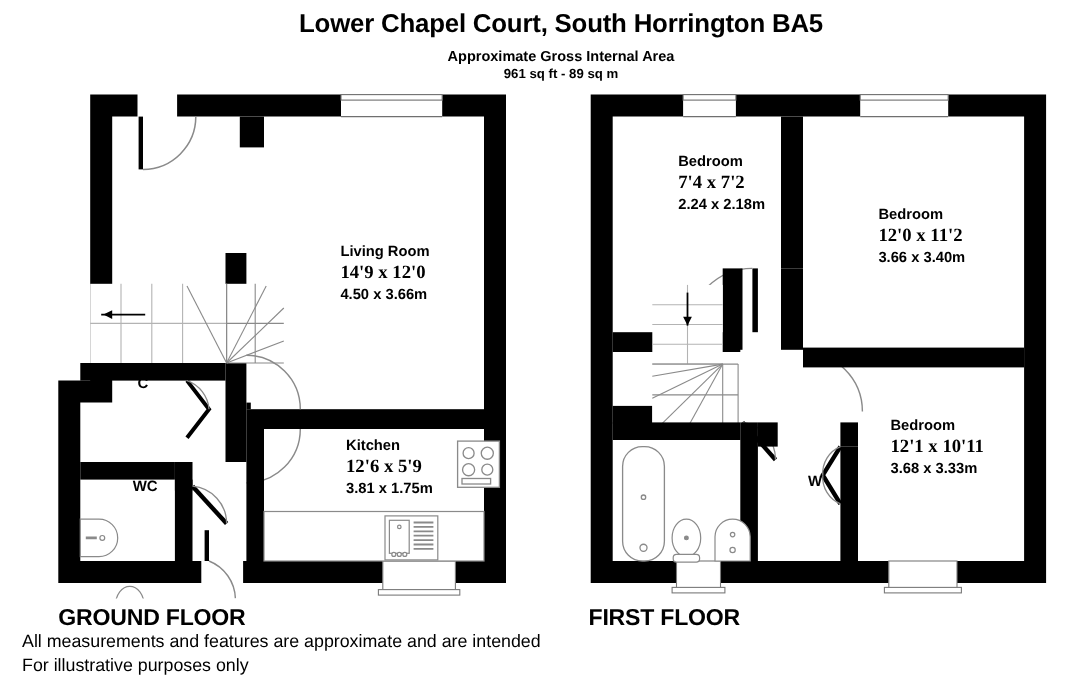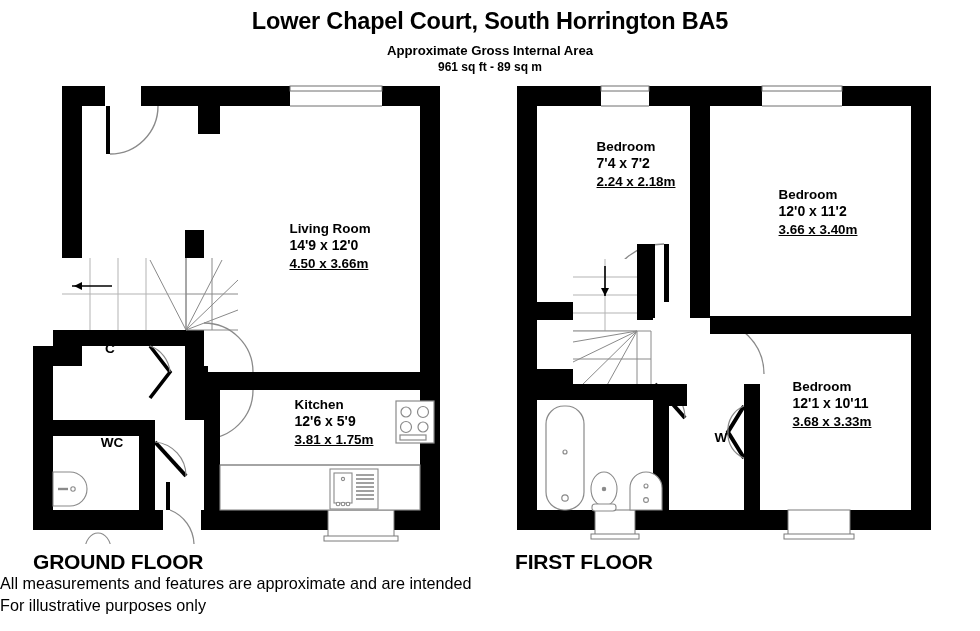--- a/index.html
+++ b/index.html
@@ -12,20 +12,21 @@
     height: 631px;
     font-family: "Liberation Sans", sans-serif;
     color: #000000;
     overflow: hidden;
     position: relative;
   }
   .page {
     position: relative;
     width: 828px;
     height: 631px;
+    margin-left: 20px;
   }
   
   .header {
     position: absolute;
     top: 0;
     left: 0;
     width: 980px;
     text-align: center;
   }
   .title {
@@ -63,22 +64,22 @@
   
   .room-label {
     position: absolute;
     text-align: left;
     font-weight: bold;
     line-height: 1.28;
     white-space: nowrap;
     transform: translateX(-50%);
   }
   .room-label .rl-name { font-size: 13.4px; }
-  .room-label .rl-imp  { font-size: 14px; }
-  .room-label .rl-met  { font-size: 13.4px; text-decoration: underline; }
+  .room-label .rl-imp  { font-size: 17px; font-family: Liberation Serif, serif; }
+  .room-label .rl-met  { font-size: 13.4px; }
   .mini-label {
     position: absolute;
     font-weight: bold;
     font-size: 13.6px;
     transform: translate(-50%, -50%);
   }
   
   .floor-caption {
     position: absolute;
     font-size: 21px;

